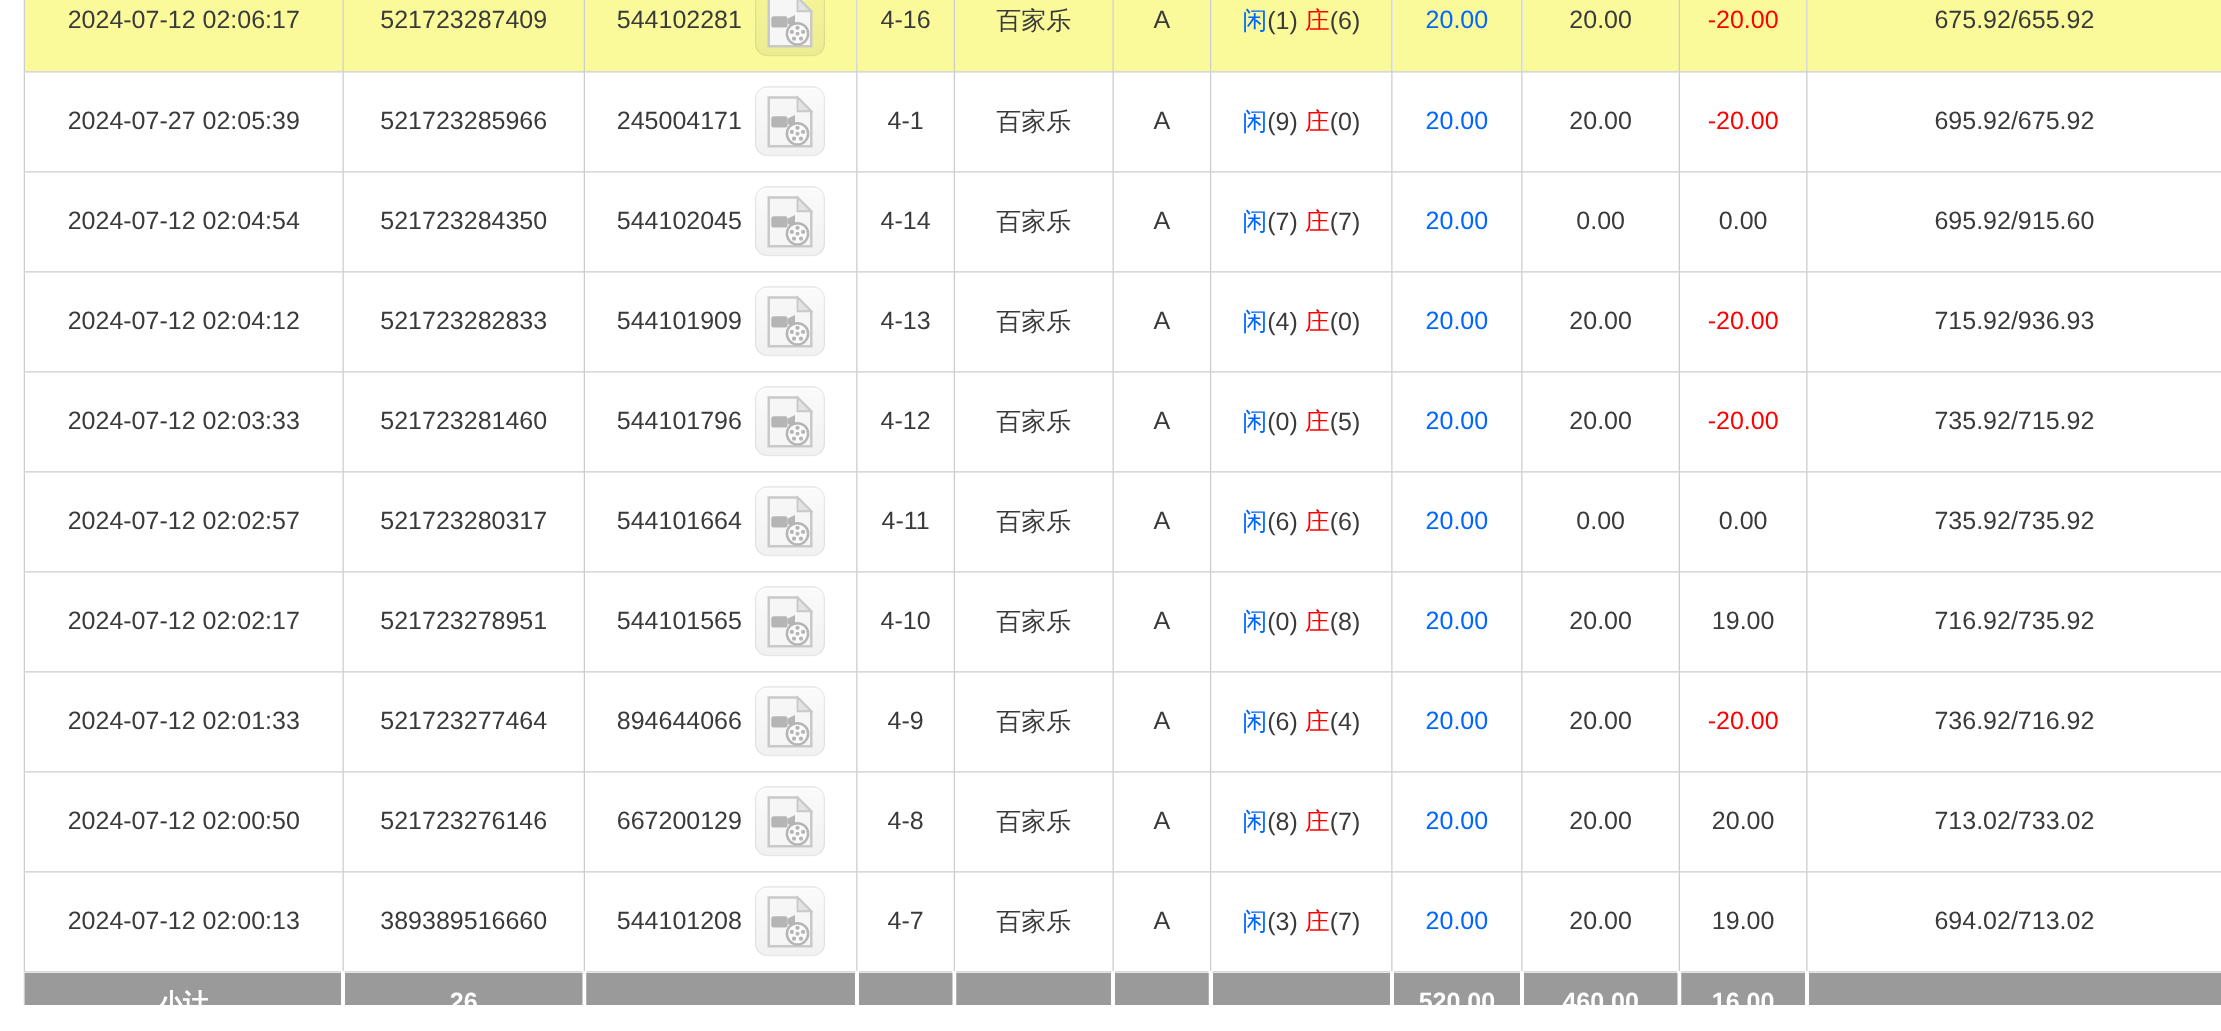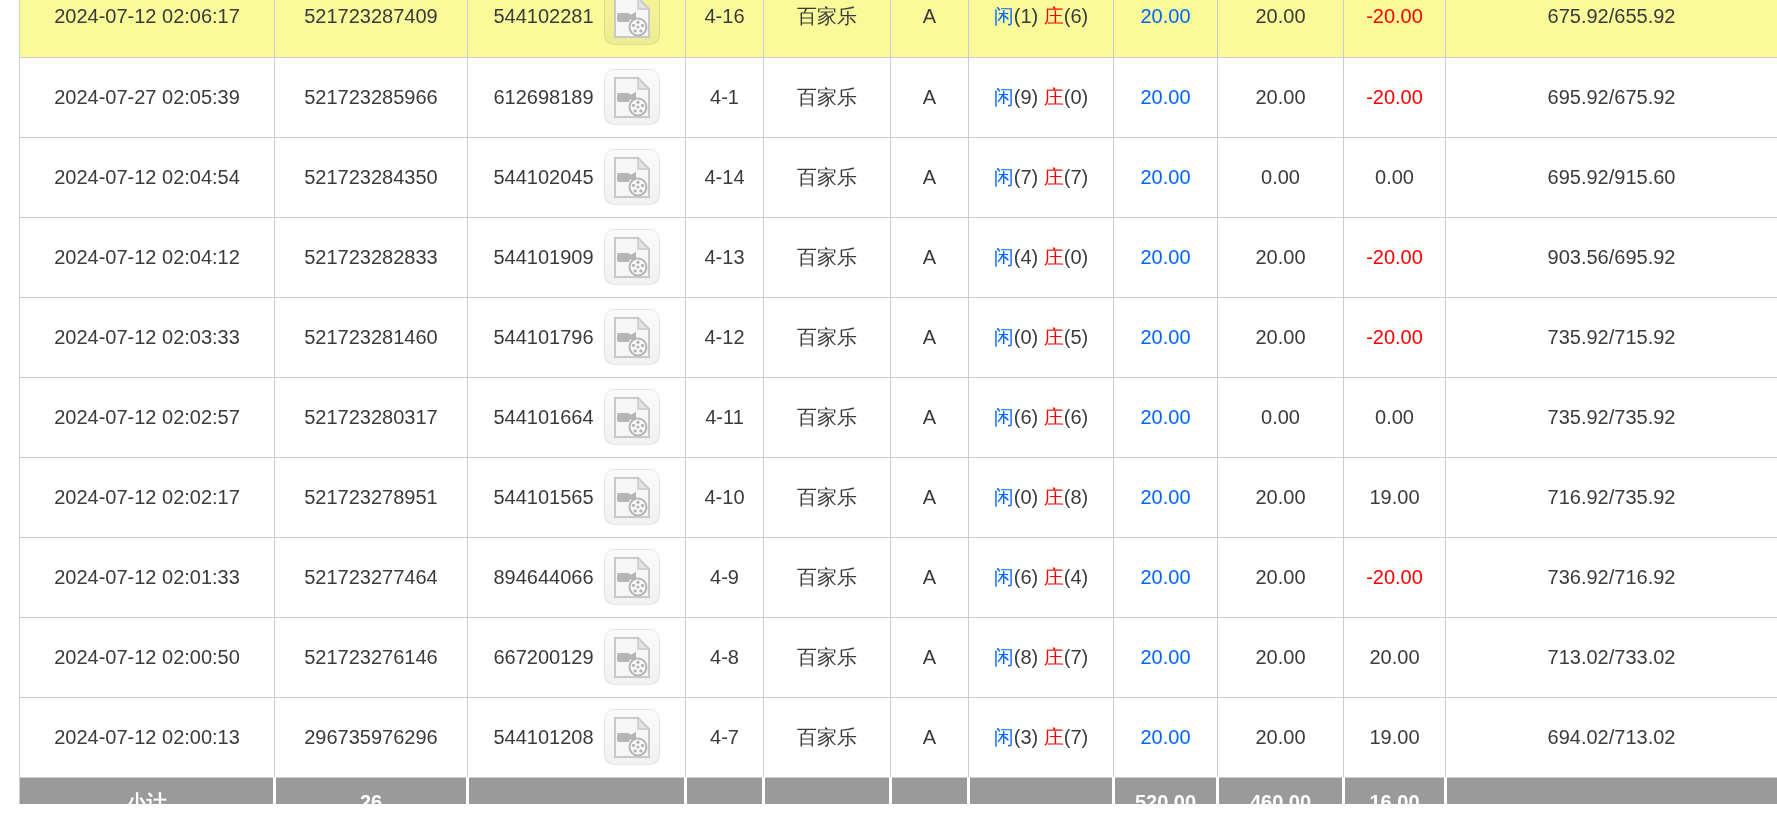--- a/index.html
+++ b/index.html
@@ -108,21 +108,21 @@
           <td class="blue">20.00</td>
           <td>20.00</td>
           <td class="neg">-20.00</td>
           <td>675.92/655.92</td>
         </tr>
         <tr>
           <td>2024-07-27 02:05:39</td>
           <td>521723285966</td>
           <td>
             <div class="game-cell-inner">
-              <span>612698189</span>
+              <span>245004171</span>
               <span class="video-btn">
                 <svg width="40" height="46" viewBox="0 0 40 46">
                   <path d="M3 4 h23 l11 11 v28 h-34 z" fill="#f6f6f6" stroke="#c9c9c9" stroke-width="2"></path>
                   <path d="M26 4 l11 11 h-11 z" fill="#e3e3e3" stroke="#c9c9c9" stroke-width="1.5"></path>
                   <rect x="5" y="19" width="13" height="9" rx="2" fill="#b5b5b5"></rect>
                   <path d="M18 21 l6 -3 v10 l-6 -3 z" fill="#b5b5b5"></path>
                   <circle cx="26" cy="33" r="8.5" fill="#fbfbfb" stroke="#b5b5b5" stroke-width="2"></circle>
                   <circle cx="26" cy="33" r="1.6" fill="#b5b5b5"></circle>
                   <circle cx="26" cy="28.2" r="1.7" fill="#b5b5b5"></circle>
                   <circle cx="30.5" cy="31.5" r="1.7" fill="#b5b5b5"></circle>
@@ -197,21 +197,21 @@
               </span>
             </div>
           </td>
           <td>4-13</td>
           <td>百家乐</td>
           <td>A</td>
           <td><span class="blue">闲</span><span>(4) </span><span class="red">庄</span><span>(0)</span></td>
           <td class="blue">20.00</td>
           <td>20.00</td>
           <td class="neg">-20.00</td>
-          <td>903.56/695.92</td>
+          <td>715.92/936.93</td>
         </tr>
         <tr>
           <td>2024-07-12 02:03:33</td>
           <td>521723281460</td>
           <td>
             <div class="game-cell-inner">
               <span>544101796</span>
               <span class="video-btn">
                 <svg width="40" height="46" viewBox="0 0 40 46">
                   <path d="M3 4 h23 l11 11 v28 h-34 z" fill="#f6f6f6" stroke="#c9c9c9" stroke-width="2"></path>
@@ -361,21 +361,21 @@
           <td>百家乐</td>
           <td>A</td>
           <td><span class="blue">闲</span><span>(8) </span><span class="red">庄</span><span>(7)</span></td>
           <td class="blue">20.00</td>
           <td>20.00</td>
           <td>20.00</td>
           <td>713.02/733.02</td>
         </tr>
         <tr>
           <td>2024-07-12 02:00:13</td>
-          <td>296735976296</td>
+          <td>389389516660</td>
           <td>
             <div class="game-cell-inner">
               <span>544101208</span>
               <span class="video-btn">
                 <svg width="40" height="46" viewBox="0 0 40 46">
                   <path d="M3 4 h23 l11 11 v28 h-34 z" fill="#f6f6f6" stroke="#c9c9c9" stroke-width="2"></path>
                   <path d="M26 4 l11 11 h-11 z" fill="#e3e3e3" stroke="#c9c9c9" stroke-width="1.5"></path>
                   <rect x="5" y="19" width="13" height="9" rx="2" fill="#b5b5b5"></rect>
                   <path d="M18 21 l6 -3 v10 l-6 -3 z" fill="#b5b5b5"></path>
                   <circle cx="26" cy="33" r="8.5" fill="#fbfbfb" stroke="#b5b5b5" stroke-width="2"></circle>

